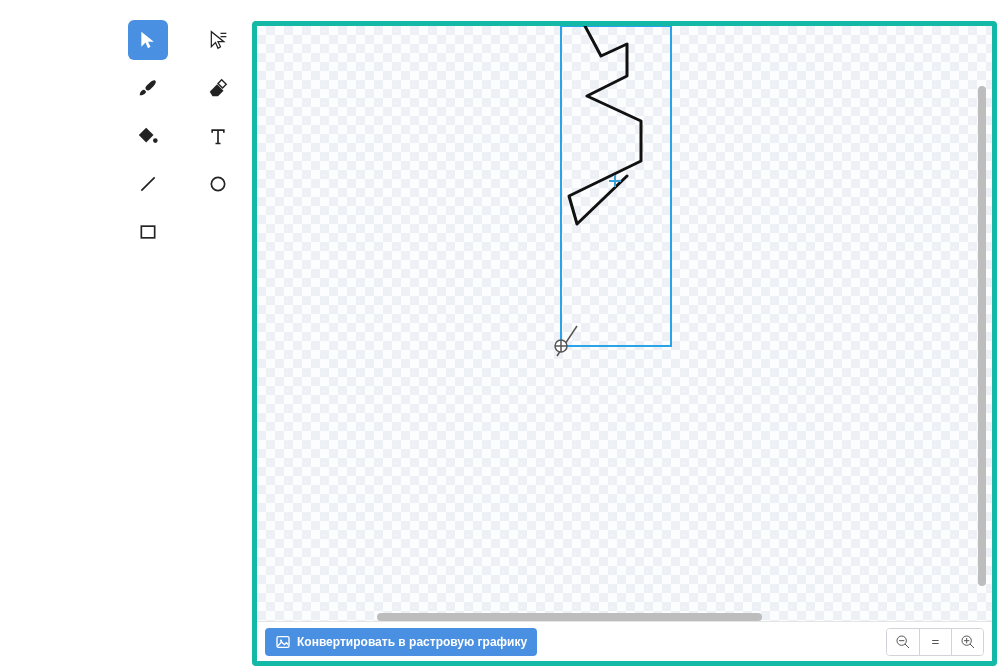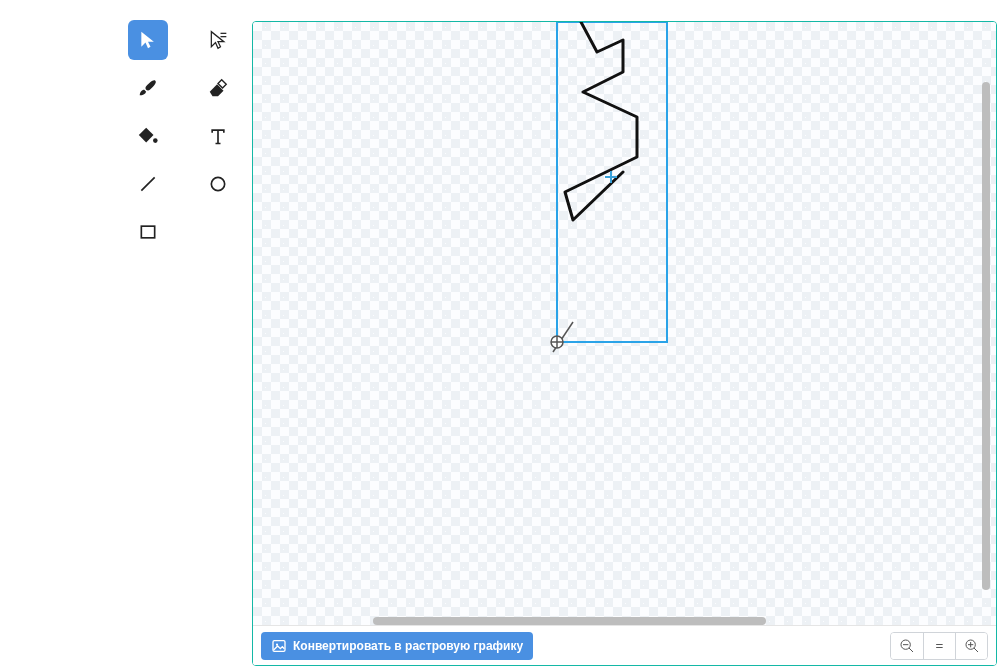--- a/index.html
+++ b/index.html
@@ -38,21 +38,21 @@
   }
   .tool-btn.active {
     background: #4a90e2;
     color: #fff;
   }
   .tool-btn svg { display: block; }
 
   .canvas-area {
     flex: 1;
     position: relative;
-    border: 1px solid #14b8a6;
+    border: 5px solid #14b8a6;
     border-radius: 4px;
     margin: 21px 4px 4px 0;
     overflow: hidden;
   }
   .checker {
     position: absolute;
     top: 0; left: 0; right: 0; bottom: 0;
     background-color: #fcfdff;
     background-image:
       linear-gradient(45deg, #edf1f5 25%, transparent 25%),

